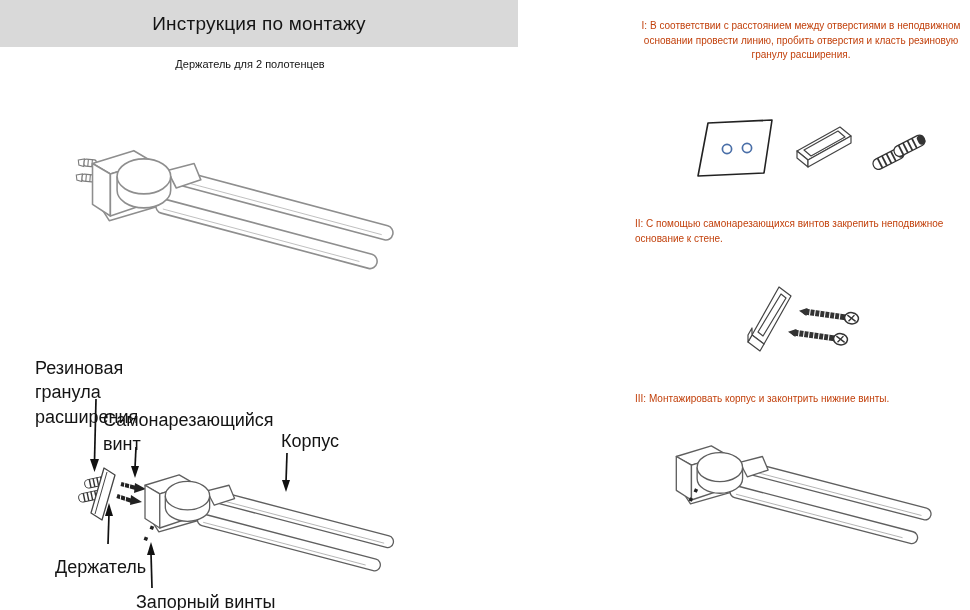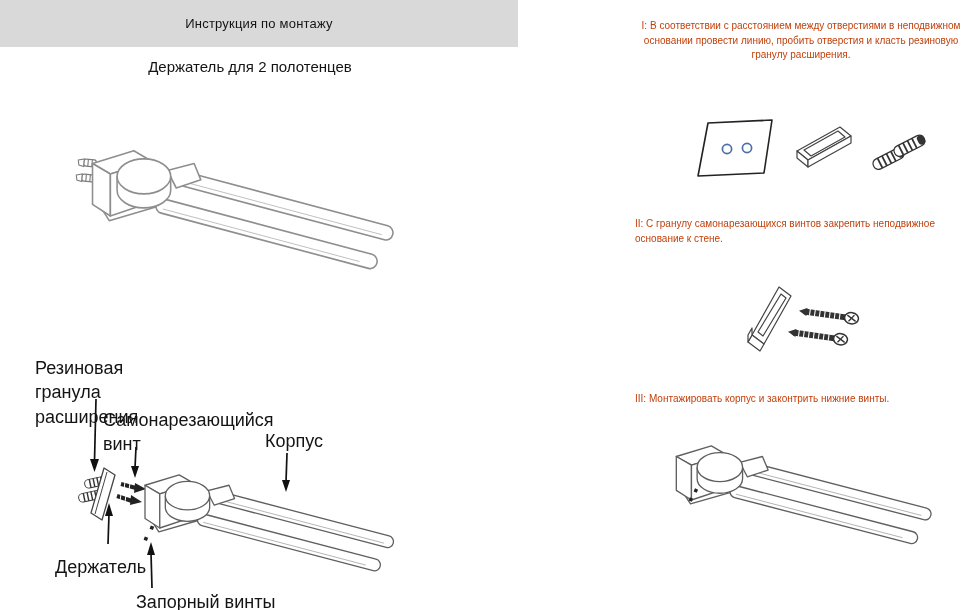--- a/index.html
+++ b/index.html
@@ -6,24 +6,24 @@
   body{
     width:970px;height:610px;position:relative;overflow:hidden;
     background:#ffffff;color:#1a1a1a;
     font-family:"Liberation Sans", sans-serif;
   }
   .abs{position:absolute;}
   #header-bar{
     left:0;top:0;width:518px;height:47px;background:#d9d9d9;
     display:flex;align-items:center;justify-content:center;
   }
-  #page-title{font-size:13px;color:#141414;letter-spacing:.2px;}
+  #page-title{font-size:19px;color:#141414;letter-spacing:.2px;}
   #product-subtitle{
     left:0;top:58px;width:500px;text-align:center;
-    font-size:15px;color:#141414;
+    font-size:11px;color:#141414;
   }
   .dlabel{font-size:18px;color:#141414;line-height:1.35;}
   .step{font-size:10px;color:#c2410c;line-height:1.46;margin:0;}
   svg{display:block;}
 </style>
 </head>
 <body>
 
 <svg width="0" height="0" style="position:absolute" aria-hidden="true">
   <defs>
@@ -129,21 +129,21 @@
   </g>
 
   <use href="#holder-body" x="133" y="471" width="277" height="114" style="color:#5f5f5f"></use>
 
   <rect x="150" y="526" width="3.6" height="3.6" fill="#222" transform="rotate(20 152 528)"></rect>
   <rect x="144" y="537" width="3.6" height="3.6" fill="#222" transform="rotate(20 146 539)"></rect>
 </svg>
 
 <div class="abs dlabel" style="left:35px;top:356px;width:135px">Резиновая гранула расширения</div>
 <div class="abs dlabel" style="left:103px;top:408px;width:130px;text-align:left">Самонарезающийся винт</div>
-<div class="abs dlabel" style="left:265px;top:429px">Корпус</div>
+<div class="abs dlabel" style="left:281px;top:429px">Корпус</div>
 <div class="abs dlabel" style="left:55px;top:555px">Держатель</div>
 <div class="abs dlabel" style="left:136px;top:590px">Запорный винты</div>
 
 <p class="abs step" style="left:632px;top:19px;width:338px;text-align:center">I: В соответствии с расстоянием между отверстиями в неподвижном основании провести линию, пробить отверстия и класть резиновую гранулу расширения.</p>
 
 <svg class="abs" style="left:690px;top:106px" width="252" height="98" viewBox="690 106 252 98">
   <g>
     <polygon points="708,123 772,120 764,173 698,176" fill="#fff" stroke="#222" stroke-width="1.6" stroke-linejoin="round"></polygon>
     <circle cx="727" cy="149" r="4.6" fill="none" stroke="#4a6fa8" stroke-width="1.7"></circle>
     <circle cx="747" cy="148" r="4.6" fill="none" stroke="#4a6fa8" stroke-width="1.7"></circle>
@@ -151,21 +151,21 @@
   <g fill="#fff" stroke="#444" stroke-width="1.2" stroke-linejoin="round">
     <polygon points="797,151 840,127 851,136 808,160"></polygon>
     <polygon points="797,151 797,158 808,167 808,160"></polygon>
     <polygon points="808,167 851,143 851,136 808,160"></polygon>
     <polygon points="804,150 838,131 845,137 811,156"></polygon>
   </g>
   <use href="#dowel-glyph" transform="translate(888,159) rotate(-27)"></use>
   <use href="#dowel-glyph" transform="translate(909,146) rotate(-27)"></use>
 </svg>
 
-<p class="abs step" style="left:635px;top:217px;width:330px">II: С гранулу самонарезающихся винтов закрепить неподвижное основание к стене.</p>
+<p class="abs step" style="left:635px;top:217px;width:330px">II: С помощью самонарезающихся винтов закрепить неподвижное основание к стене.</p>
 
 <svg class="abs" style="left:740px;top:282px" width="162" height="92" viewBox="740 282 162 92">
   <g fill="#fff" stroke="#444" stroke-width="1.2" stroke-linejoin="round">
     <polygon points="779,287 791,296 764,344 752,335"></polygon>
     <polygon points="752,335 748,342 760,351 764,344"></polygon>
     <polygon points="748,342 748,335 752,328 752,335"></polygon>
     <polygon points="781,294 786,298 763,336 758,332"></polygon>
   </g>
   <use href="#screw-glyph" transform="translate(800,311) rotate(8)"></use>
   <use href="#screw-glyph" transform="translate(789,332) rotate(8)"></use>

